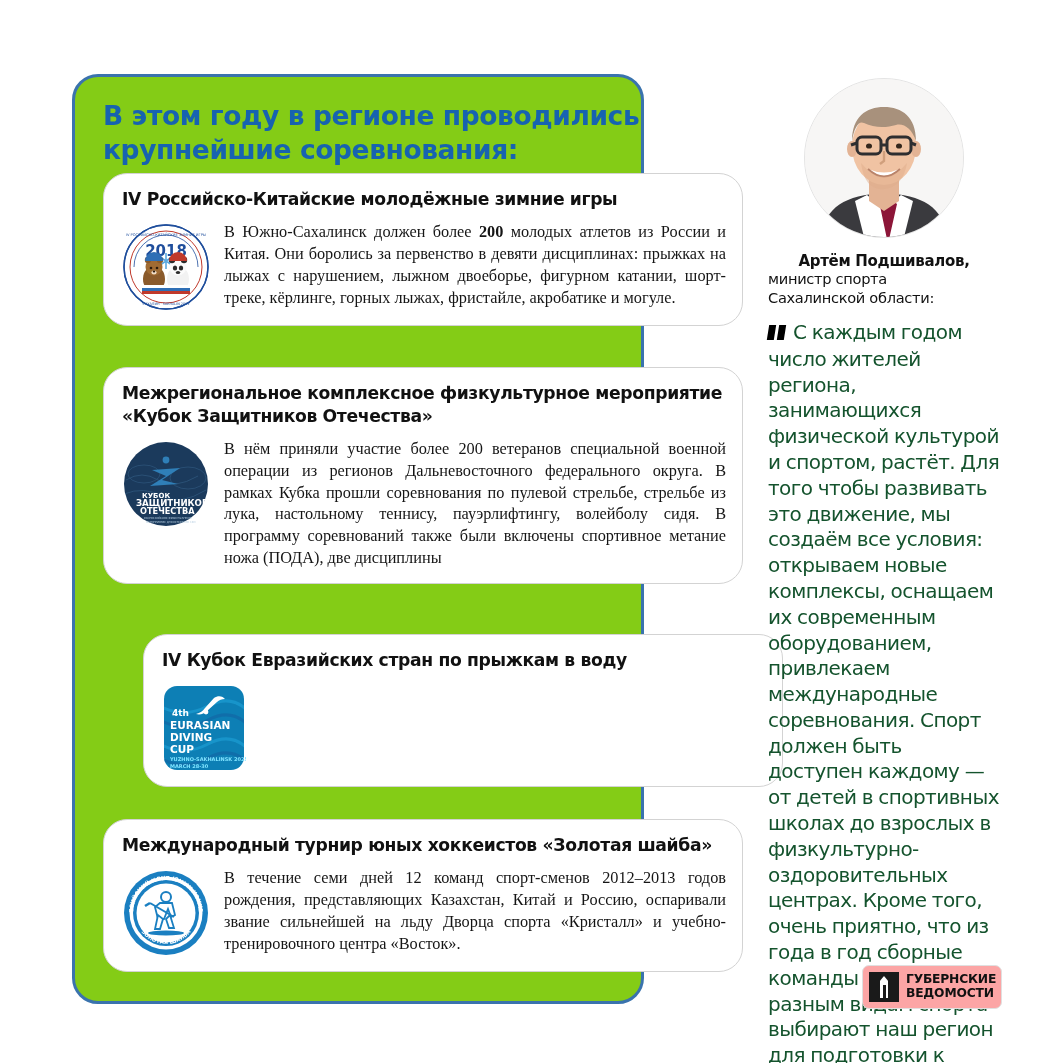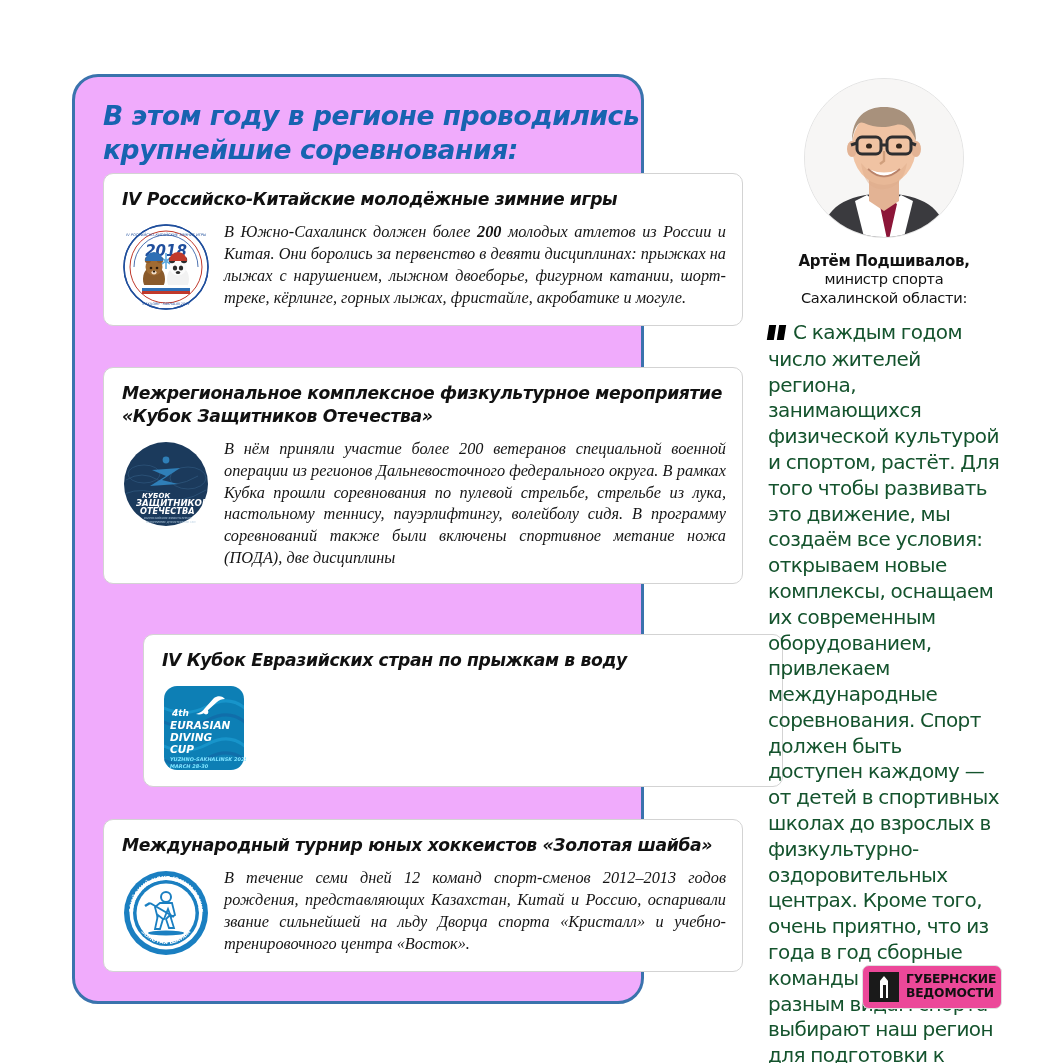--- a/index.html
+++ b/index.html
@@ -18,22 +18,21 @@
   
   #frame {
     position: absolute;
     left: 72px;
     top: 74px;
     width: 572px;
     height: 930px;
     border: 3px solid #3a73ad;
     border-radius: 26px;
     box-sizing: border-box;
-    background: #f0abfc;
-    font-style: italic;
+    background: #84cc16;
   }
 
   #headline {
     position: absolute;
     left: 28px;
     top: 22px;
     width: 600px;
     color: #1763b0;
     font-family: "DejaVu Sans", sans-serif;
     font-weight: bold;
@@ -42,21 +41,21 @@
     letter-spacing: -0.4px;
   }
 
   
   .card {
     position: absolute;
     left: 28px;
     width: 640px;
     box-sizing: border-box;
     border: 1px solid #d3d3d3;
-    border-radius: 10px;
+    border-radius: 24px;
     background: #ffffff;
     padding: 14px 16px 14px 18px;
   }
   .card-title {
     font-family: "DejaVu Sans", sans-serif;
     font-weight: bold;
     font-size: 17.2px;
     color: #111111;
     line-height: 1.33;
     letter-spacing: -0.35px;
@@ -115,21 +114,21 @@
   #person-name {
     text-align: center;
     font-family: "DejaVu Sans", sans-serif;
     font-weight: bold;
     font-size: 15px;
     color: #111;
     margin-top: 14px;
     letter-spacing: -0.3px;
   }
   .person-role {
-    text-align: center;
+    text-align: left;
     font-family: "DejaVu Sans", sans-serif;
     font-size: 14.6px;
     color: #111;
     line-height: 1.3;
     letter-spacing: -0.3px;
   }
   #quote {
     margin-top: 12px;
     font-family: "DejaVu Sans", sans-serif;
     font-size: 20px;
@@ -153,21 +152,21 @@
     transform: skewX(-9deg);
   }
 
   
   #paper-logo {
     position: absolute;
     left: 862px;
     top: 965px;
     width: 140px;
     height: 44px;
-    background: #ec4899;
+    background: #fca5a5;
     border: 1px solid #e0e0e0;
     border-radius: 7px;
     display: flex;
     align-items: center;
     padding: 0 6px;
     box-sizing: border-box;
   }
   #paper-mark {
     flex: 0 0 auto;
     width: 30px;

